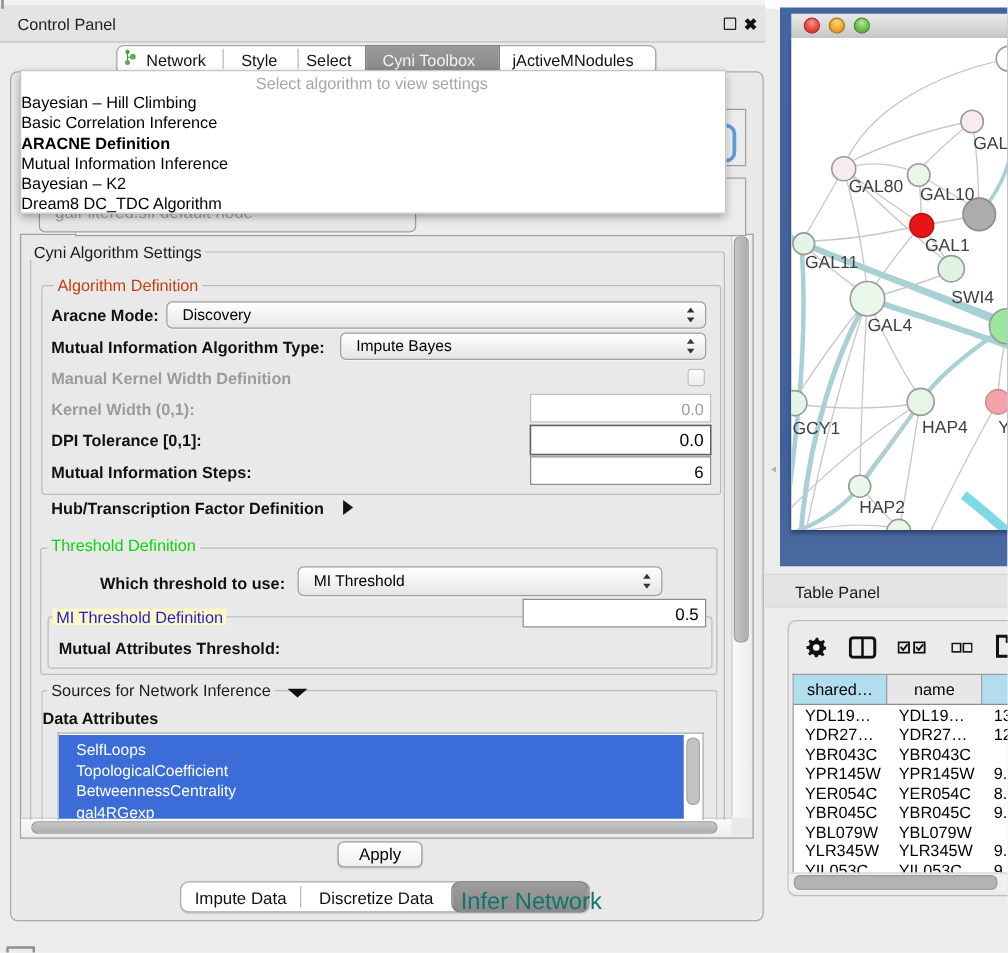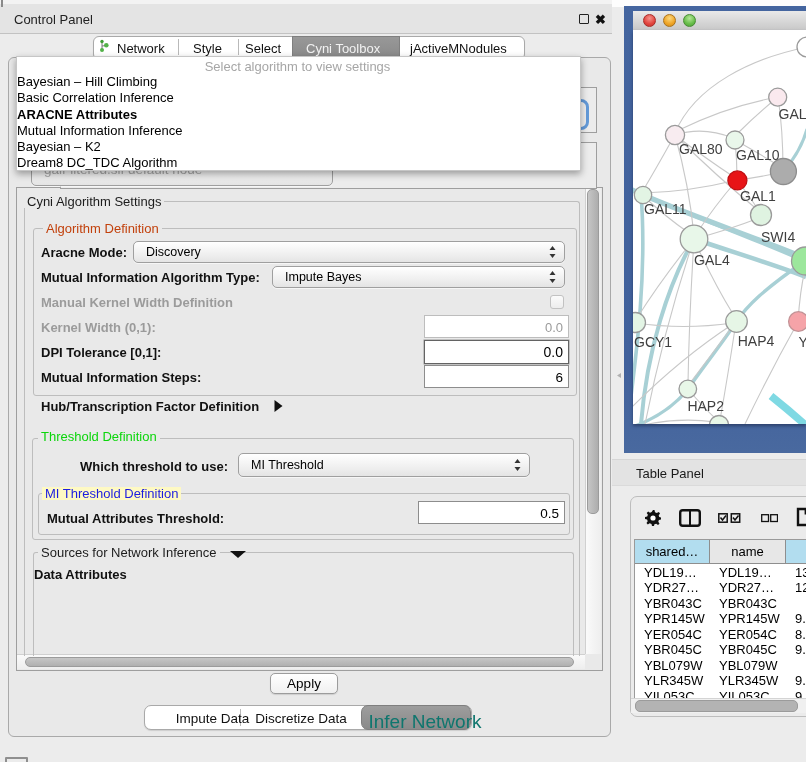--- a/index.html
+++ b/index.html
@@ -123,50 +123,55 @@
           <path d="M3.5 0 L6.5 4 L0.5 4 Z" fill="#333"></path>
           <path d="M3.5 12 L6.5 8 L0.5 8 Z" fill="#333"></path>
         </svg>
       </span>
   </div>
 
   <div class="gbox" style="left:38px;top:493px;width:530px;height:40px;"></div>
   <div class="gtitle" style="left:42px;top:487px;color:#1c1ce0;background:#fef9c3;">MI Threshold Definition</div>
 
   <div class="lbl" style="left:47px;top:512px;">Mutual Attributes Threshold:</div>
-  <div class="tf" style="left:418px;top:501px;width:145px;height:21px;border-color:#8d8d8d;">
+  <div class="tf" style="left:418px;top:479px;width:145px;height:21px;border-color:#8d8d8d;">
       <span style="font-size:13.5px;">0.5</span>
     </div>
 
   <div class="gbox" style="left:33px;top:552px;width:539px;height:103px;border-bottom:none;border-radius:3px 3px 0 0;"></div>
   <div class="gtitle" style="left:38px;top:546px;">Sources for Network Inference</div>
   <svg class="abs" style="left:229px;top:550px;" width="18" height="9" viewBox="0 0 18 9">
       <path d="M1 1 L17 1 L9 8 Z" fill="#111"></path>
     </svg>
 
   <div class="lbl" style="left:34px;top:568px;font-size:13px;">Data Attributes</div>
 
+  <div class="abs" style="left:46px;top:586px;width:515px;height:69px;background:#fff;border:1px solid #a6a6a6;border-bottom:none;overflow:hidden;">
+    <div style="position:absolute;left:0;top:1px;width:500px;height:67px;background:#3b6cd7;"></div>
+    <div style="position:absolute;left:14px;top:5px;width:480px;font-size:12.5px;line-height:16.5px;color:#fff;">SelfLoops<br>TopologicalCoefficient<br>BetweennessCentrality<br>gal4RGexp</div>
+    <div class="scroll-thumb" style="left:502px;top:3px;width:9px;height:52px;background:#c3c3c3;border-color:#a8a8a8;"></div>
+  </div>
 
   <div class="abs" style="left:60px;top:87px;width:535px;height:44px;border:1px solid #9e9e9e;background:#ececec;"></div>
   <div class="abs" style="left:100px;top:99px;width:483px;height:25px;border:3px solid #639ad8;border-radius:8px;background:#eee;"></div>
   <div class="abs" style="left:60px;top:142px;width:535px;height:45px;border:1px solid #9e9e9e;background:#ececec;"></div>
   <div class="combo" style="left:31px;top:156px;width:300px;height:28px;">
       <span class="ct" style="top:5px;color:#a8a8a8;font-size:13.5px;">galFiltered.sif default node</span>
     </div>
 
   <div class="abs" style="left:16px;top:56px;width:563px;height:113px;background:#fff;border:1px solid #c6c6c6;box-shadow:0 3px 7px rgba(0,0,0,.35);"></div>
   <div class="abs" style="left:16px;top:59px;width:563px;text-align:center;font-size:13px;color:#a6a6a6;">Select algorithm to view settings</div>
-  <div class="abs" style="left:17px;top:74px;font-size:13px;line-height:16.3px;color:#000;">Bayesian – Hill Climbing<br>Basic Correlation Inference<br><b>ARACNE Attributes</b><br>Mutual Information Inference<br>Bayesian – K2<br>Dream8 DC_TDC Algorithm</div>
+  <div class="abs" style="left:17px;top:74px;font-size:13px;line-height:16.3px;color:#000;">Bayesian – Hill Climbing<br>Basic Correlation Inference<br><b>ARACNE Definition</b><br>Mutual Information Inference<br>Bayesian – K2<br>Dream8 DC_TDC Algorithm</div>
 
   <div class="abs" style="left:270px;top:673px;width:66px;height:19px;background:linear-gradient(#ffffff,#f0f0f0);border:1px solid #9c9c9c;border-radius:5px;box-shadow:0 1px 1px rgba(0,0,0,.12);text-align:center;font-size:13.5px;color:#000;line-height:19px;">Apply</div>
 
   <div class="abs" style="left:144px;top:705px;width:326px;height:23px;background:#fff;border:1px solid #a9a9a9;border-radius:7px;box-shadow:0 1px 1px rgba(0,0,0,.12);"></div>
   <div class="abs" style="left:361px;top:705px;width:110px;height:25px;background:linear-gradient(#9d9d9d,#8a8a8a);border:1px solid #7f7f7f;border-radius:7px;box-sizing:border-box;"></div>
   <div class="abs" style="left:240px;top:709px;width:1px;height:17px;background:#b9b9b9;"></div>
-  <div class="abs" style="left:144px;top:711px;width:97px;text-align:center;font-size:13.5px;color:#111;padding-left:20px;">Impute Data</div>
+  <div class="abs" style="left:144px;top:711px;width:97px;text-align:center;font-size:13.5px;color:#111;">Impute Data</div>
   <div class="abs" style="left:241px;top:711px;width:120px;text-align:center;font-size:13.5px;color:#111;">Discretize Data</div>
   <div class="abs" style="left:361px;top:711px;width:128px;text-align:center;font-size:19px;color:#0f766e;">Infer Network</div>
 
   <div class="abs" style="left:624px;top:6px;width:182px;height:447px;background:linear-gradient(#44659f,#41619c 80%,#49699f);"></div>
 
   <div class="abs" style="left:633px;top:11px;width:173px;height:19px;background:linear-gradient(#e9e9e9,#c8c8c8);border-bottom:1px solid #9a9a9a;"></div>
   <div class="abs" style="left:643px;top:14px;width:13px;height:13px;border-radius:50%;background:radial-gradient(circle at 50% 30%,#f4938c,#e2443d 60%,#c2332e);border:0.5px solid #a82c28;box-sizing:border-box;"></div>
   <div class="abs" style="left:663px;top:14px;width:13px;height:13px;border-radius:50%;background:radial-gradient(circle at 50% 30%,#fbd97e,#efa426 60%,#cd8a1c);border:0.5px solid #ab731a;box-sizing:border-box;"></div>
   <div class="abs" style="left:683px;top:14px;width:13px;height:13px;border-radius:50%;background:radial-gradient(circle at 50% 30%,#b5e698,#67bd49 60%,#4f9e38);border:0.5px solid #478c33;box-sizing:border-box;"></div>
 

